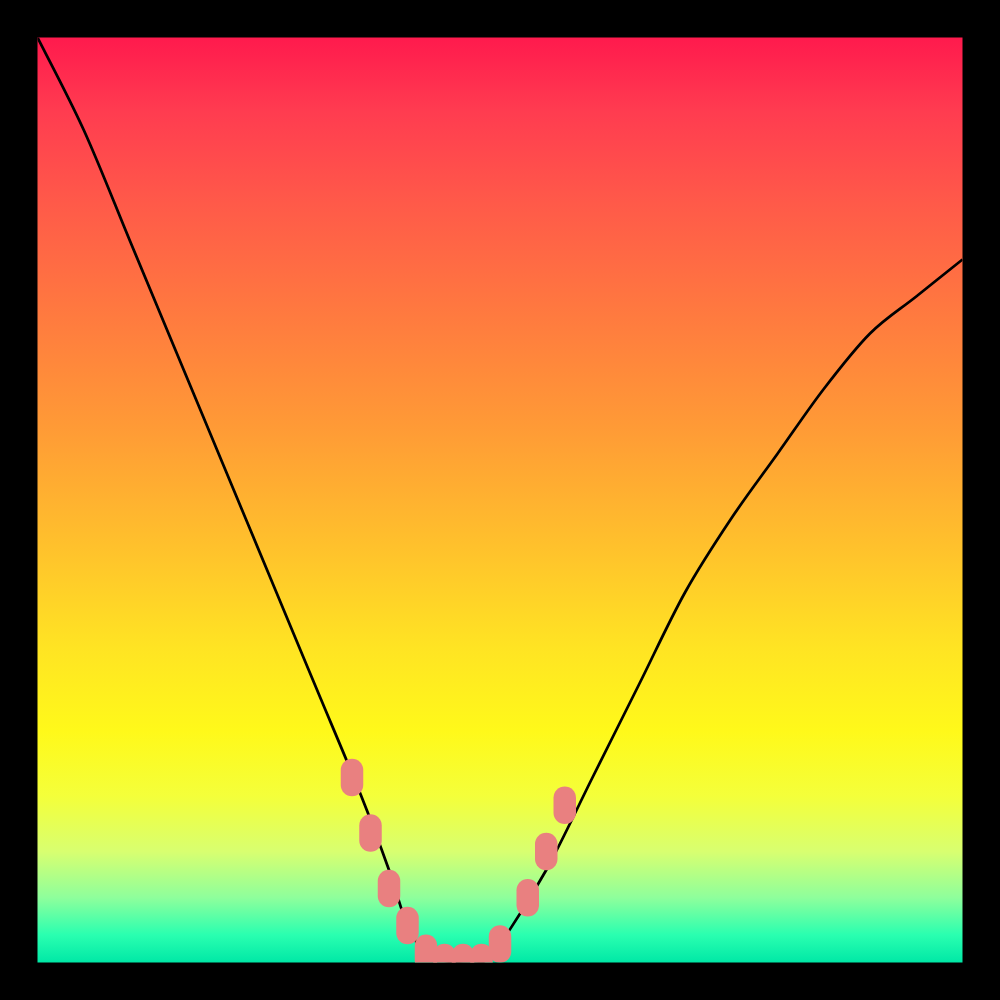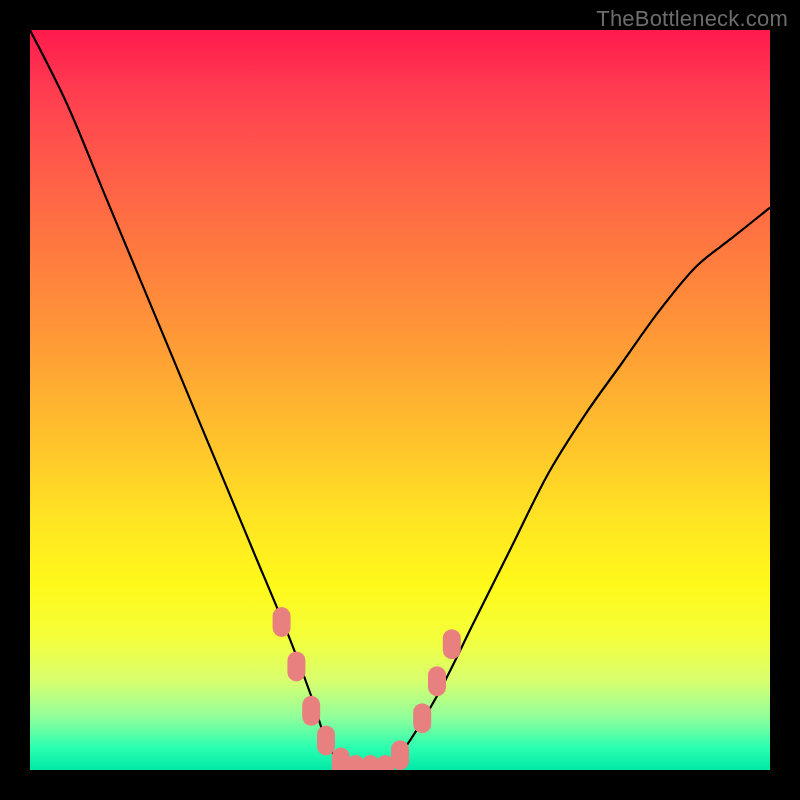--- a/index.html
+++ b/index.html
@@ -57,21 +57,20 @@
     left: 0;
     top: 0;
     width: 740px;
     height: 740px;
   }
 </style>
 </head>
 <body>
 
 <div class="frame">
-  <div class="watermark">TheBottleneck.com</div>
 
   <div class="plot">
     <svg class="curve" viewBox="0 0 740 740" preserveAspectRatio="none">
       <path id="curve-path" fill="none" stroke="#000000" stroke-width="2.2" d="M 0 0 C 6.166666666666667 12.333333333333334, 24.666666666666664 46.866666666666674, 37 74 C 49.333333333333336 101.13333333333333, 61.666666666666664 133.19999999999996, 74 162.79999999999995 C 86.33333333333333 192.39999999999995, 98.66666666666667 221.99999999999997, 111 251.59999999999997 C 123.33333333333333 281.2, 135.66666666666666 310.79999999999995, 148 340.4 C 160.33333333333334 370, 172.66666666666666 399.59999999999997, 185 429.2 C 197.33333333333334 458.8, 209.66666666666666 488.4, 222 518 C 234.33333333333334 547.6, 249.13333333333333 582.1333333333333, 259 606.8 C 268.8666666666667 631.4666666666666, 275.0333333333333 648.7333333333333, 281.2 666 C 287.3666666666667 683.2666666666667, 291.06666666666666 699.3, 296 710.4 C 300.93333333333334 721.5, 304.6333333333333 727.6666666666667, 310.8 732.6 C 316.9666666666667 737.5333333333333, 325.6 738.7666666666667, 333 740 C 340.4 741.2333333333333, 349.0333333333333 742.4666666666667, 355.2 740 C 361.3666666666667 737.5333333333333, 361.3666666666667 737.5333333333334, 370 725.2 C 378.6333333333333 712.8666666666667, 394.66666666666674 688.2, 407.00000000000006 666 C 419.33333333333337 643.8, 431.6666666666667 616.6666666666666, 444 592 C 456.3333333333333 567.3333333333334, 468.6666666666667 542.6666666666666, 481 518 C 493.3333333333333 493.3333333333333, 505.6666666666667 466.2, 518 444 C 530.3333333333334 421.8, 542.6666666666666 403.3, 555 384.8 C 567.3333333333334 366.3, 579.6666666666666 350.2666666666666, 592 332.99999999999994 C 604.3333333333334 315.7333333333333, 616.6666666666666 297.23333333333335, 629 281.2 C 641.3333333333334 265.16666666666663, 653.6666666666666 249.13333333333327, 666 236.79999999999995 C 678.3333333333334 224.46666666666664, 690.6666666666666 217.0666666666667, 703 207.20000000000005 C 715.3333333333334 197.3333333333334, 733.8333333333334 182.53333333333336, 740 177.60000000000002"></path>
       <g id="markers">
           <rect x="242.60000000000002" y="577" width="18" height="30" rx="9" ry="9" fill="#e98080" stroke="#e07070" stroke-width="0"></rect>
           <rect x="257.4" y="621.4" width="18" height="30" rx="9" ry="9" fill="#e98080" stroke="#e07070" stroke-width="0"></rect>
           <rect x="272.2" y="665.8" width="18" height="30" rx="9" ry="9" fill="#e98080" stroke="#e07070" stroke-width="0"></rect>
           <rect x="287" y="695.4" width="18" height="30" rx="9" ry="9" fill="#e98080" stroke="#e07070" stroke-width="0"></rect>
           <rect x="301.8" y="717.6" width="18" height="30" rx="9" ry="9" fill="#e98080" stroke="#e07070" stroke-width="0"></rect>

